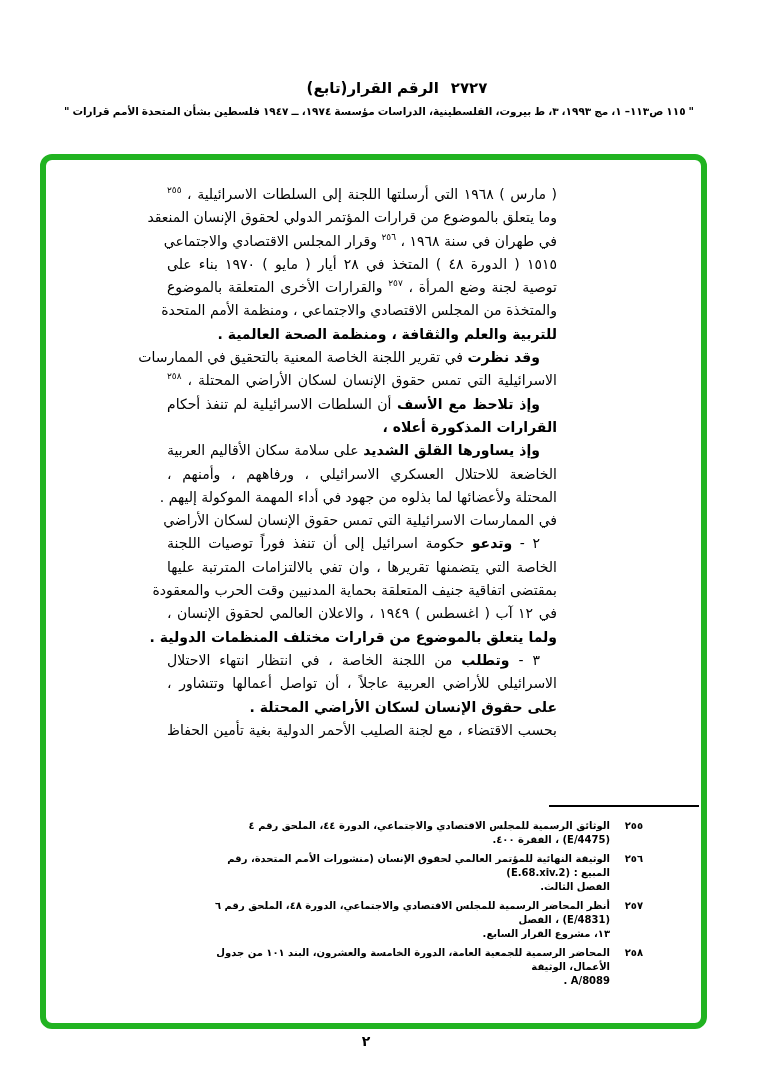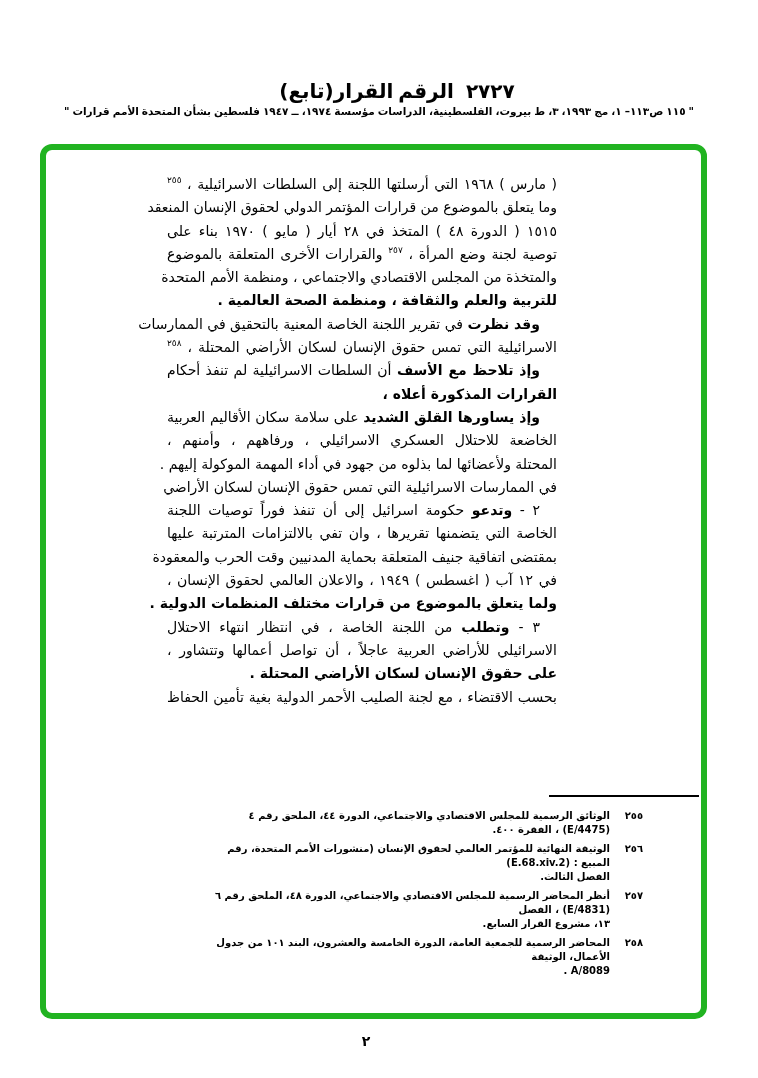--- a/index.html
+++ b/index.html
@@ -1,20 +1,20 @@
 <!DOCTYPE html>
 <html lang="ar"><head>
 <meta charset="utf-8">
 <style>
   html,body{margin:0;padding:0;background:#fff;}
   body{width:758px;height:1078px;position:relative;font-family:"DejaVu Sans",sans-serif;color:#000;overflow:hidden;}
   .page{position:absolute;inset:0;background:#ffffff;}
 
   
-  .hdr-title{position:absolute;top:79px;left:0;right:0;display:flex;justify-content:center;align-items:baseline;direction:ltr;font-weight:bold;font-size:20px;white-space:nowrap;margin-left:36px;}
+  .hdr-title{position:absolute;top:79px;left:0;right:0;display:flex;justify-content:center;align-items:baseline;direction:ltr;font-weight:bold;font-size:15px;white-space:nowrap;margin-left:36px;}
   .hdr-title .tok{unicode-bidi:isolate;direction:rtl;margin-left:5px;}
   .hdr-title .tok:first-child,.hdr-title .tok:nth-child(2){margin-left:0;}
   .hdr-title .tok:last-child{margin-left:12px;}
   .hdr-source{position:absolute;top:105px;left:0;right:0;display:flex;justify-content:center;align-items:baseline;direction:ltr;font-weight:bold;font-size:10.5px;white-space:nowrap;}
   .hdr-source .tok-s{unicode-bidi:isolate;direction:rtl;margin-left:3px;}
   .hdr-source .tok-s:first-child{margin-left:0;}
 
   
   .green-box{position:absolute;left:40px;top:144px;width:655px;height:863px;border:6px solid #21b321;border-radius:12px;background:#fff;}
 
@@ -63,24 +63,25 @@
       <span class="tok-s">ط</span>
       <span class="tok-s">٣،</span>
       <span class="tok-s">١٩٩٣،</span>
       <span class="tok-s">مج</span>
       <span class="tok-s">١،</span>
       <span class="tok-s">ص١١٣–</span>
       <span class="tok-s">١١٥</span>
       <span class="tok-s">"</span>
     </div>
 
-  <div class="green-box" style="border-color: rgb(33, 179, 33);">
+  <div class="green-box" style="border-color: rgb(33, 179, 33); margin-top: 10px;">
     <div class="body-text">
         <div class="line"><span>( مارس ) ١٩٦٨ التي أرسلتها اللجنة إلى السلطات الاسرائيلية ، </span><sup>٢٥٥</sup></div>
         <div class="line"><span>وما يتعلق بالموضوع من قرارات المؤتمر الدولي لحقوق الإنسان المنعقد</span></div>
+        <div class="line"><span>في طهران في سنة ١٩٦٨ ، </span><sup>٢٥٦</sup><span> وقرار المجلس الاقتصادي والاجتماعي</span></div>
         <div class="line"><span>١٥١٥ ( الدورة ٤٨ ) المتخذ في ٢٨ أيار ( مايو ) ١٩٧٠ بناء على</span></div>
         <div class="line"><span>توصية لجنة وضع المرأة ، </span><sup>٢٥٧</sup><span> والقرارات الأخرى المتعلقة بالموضوع</span></div>
         <div class="line"><span>والمتخذة من المجلس الاقتصادي والاجتماعي ، ومنظمة الأمم المتحدة</span></div>
         <div class="line end"><span>للتربية والعلم والثقافة ، ومنظمة الصحة العالمية .</span></div>
         <div class="line indent"><span class="bold">وقد نظرت</span><span> في تقرير اللجنة الخاصة المعنية بالتحقيق في الممارسات</span></div>
         <div class="line"><span>الاسرائيلية التي تمس حقوق الإنسان لسكان الأراضي المحتلة ، </span><sup>٢٥٨</sup></div>
         <div class="line indent"><span class="bold">وإذ تلاحظ مع الأسف</span><span> أن السلطات الاسرائيلية لم تنفذ أحكام</span></div>
         <div class="line end"><span>القرارات المذكورة أعلاه ،</span></div>
         <div class="line indent"><span class="bold">وإذ يساورها القلق الشديد</span><span> على سلامة سكان الأقاليم العربية</span></div>
         <div class="line"><span>الخاضعة للاحتلال العسكري الاسرائيلي ، ورفاههم ، وأمنهم ،</span></div>

